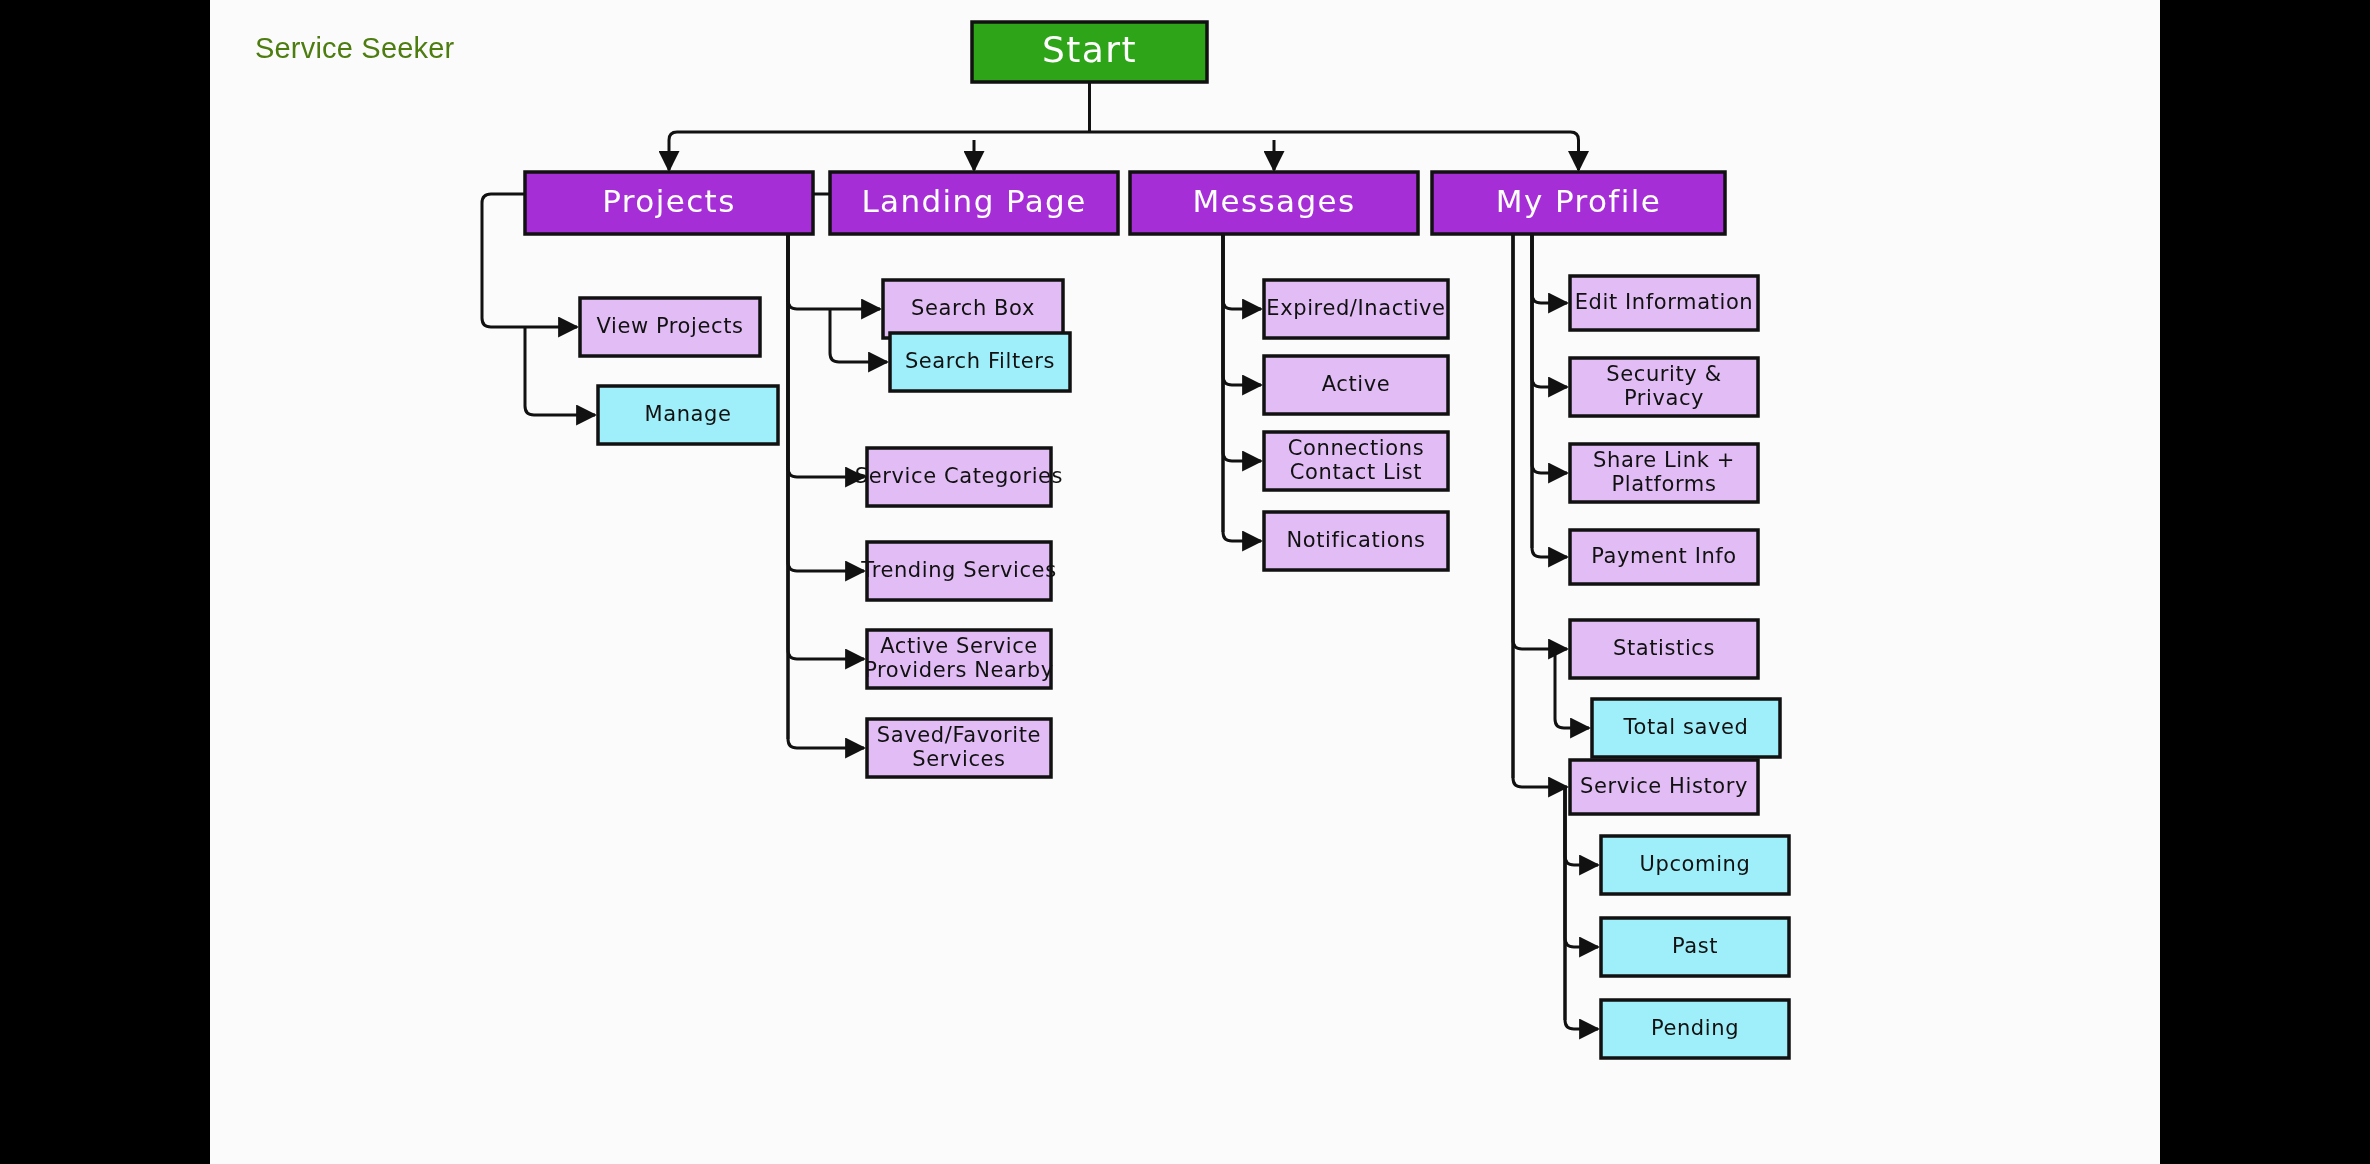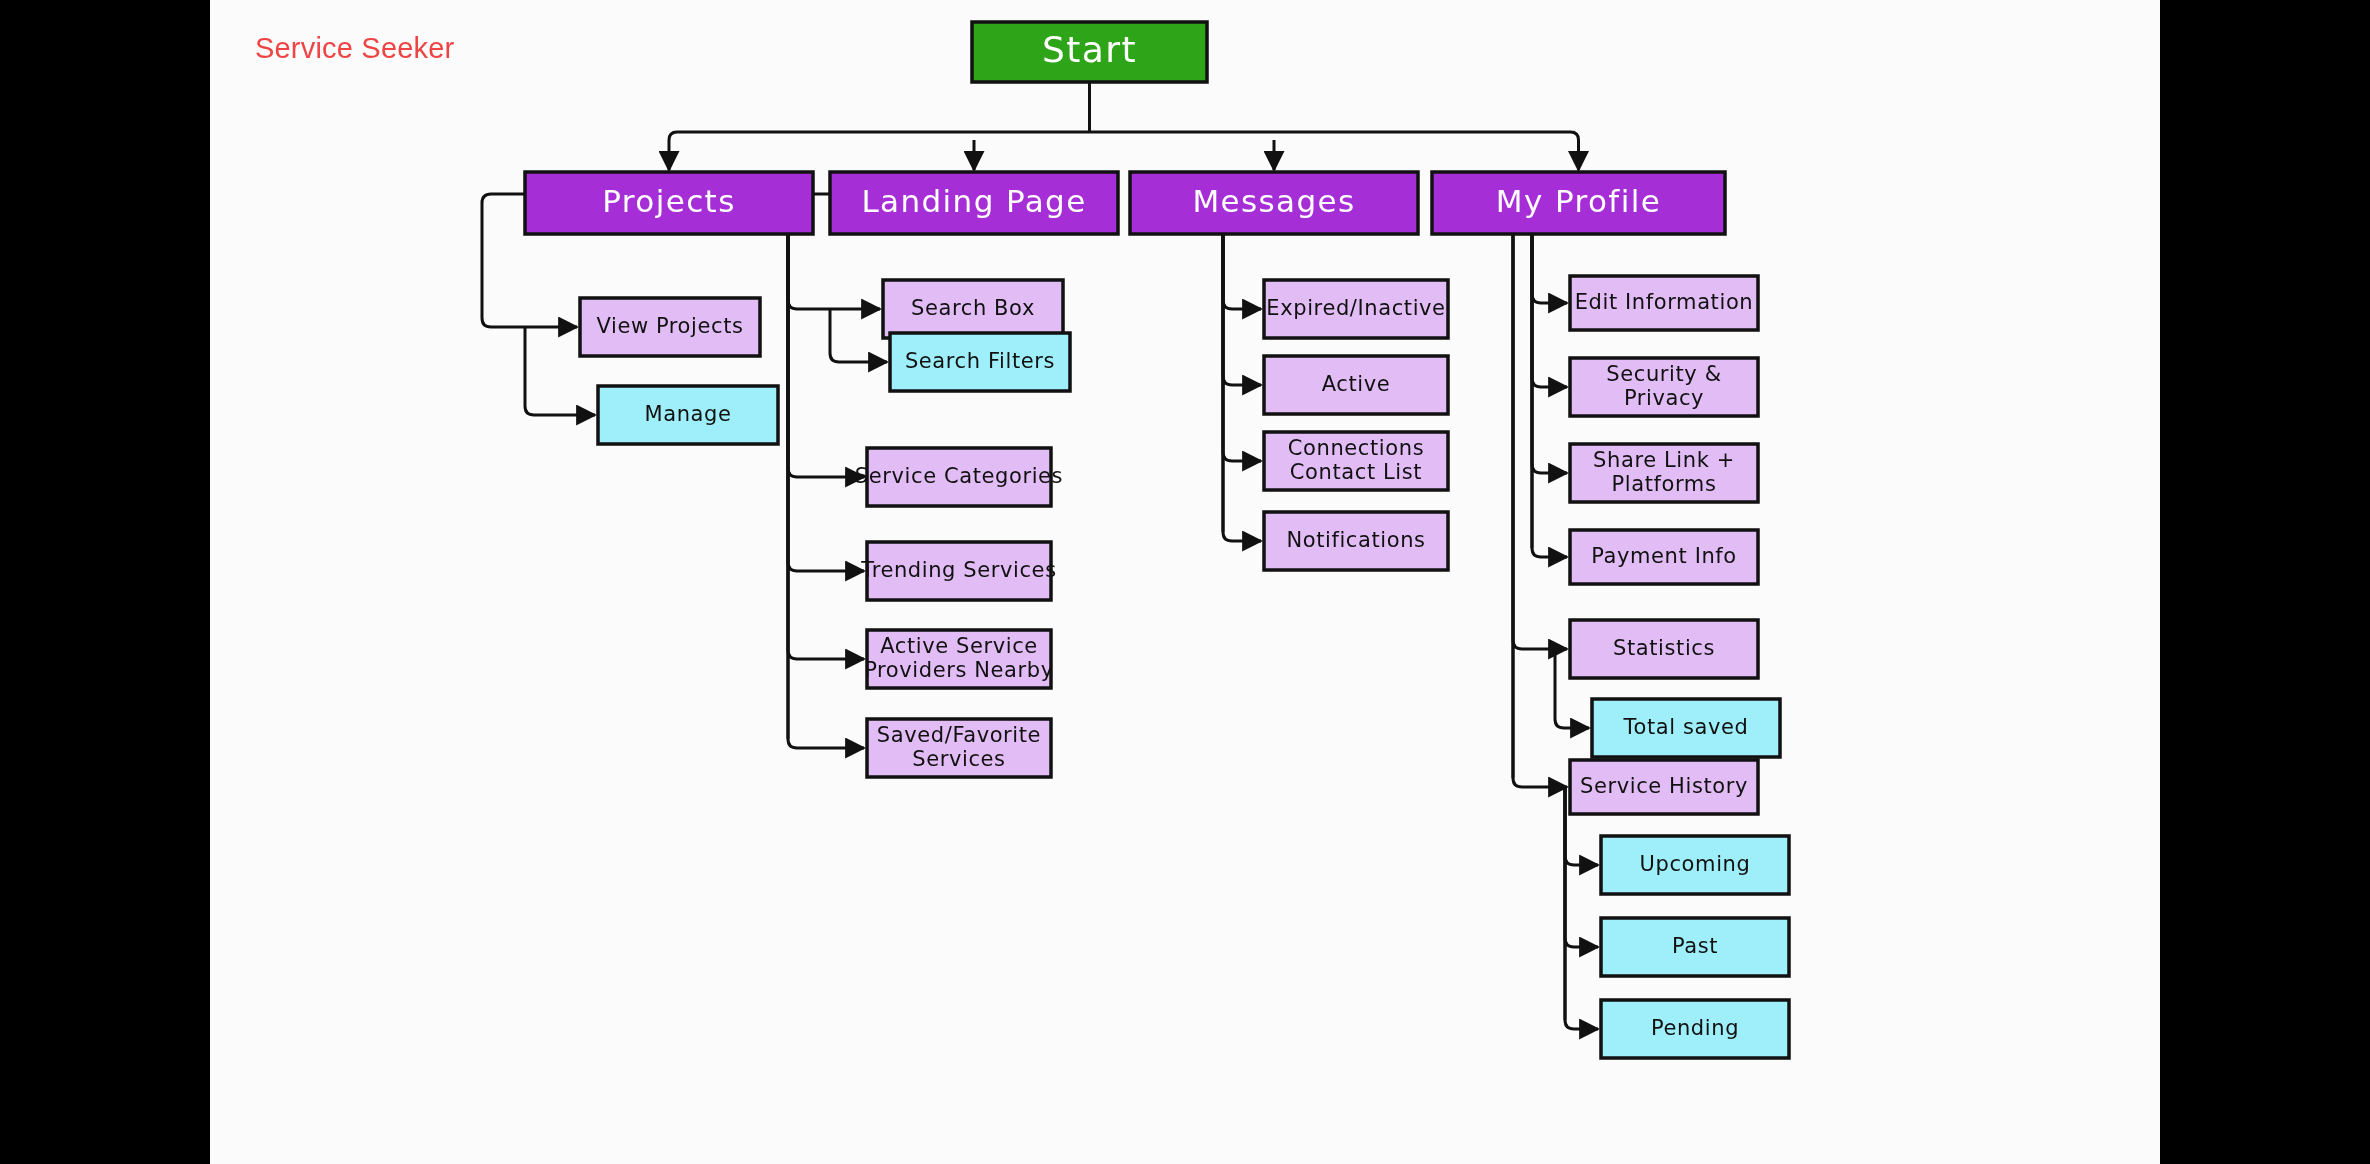--- a/index.html
+++ b/index.html
@@ -21,21 +21,21 @@
     width: 1950px;
     height: 1164px;
     background: #fbfbfc;
   }
   #title {
     position: absolute;
     left: 45px;
     top: 32px;
     font-family: "Liberation Sans", sans-serif;
     font-size: 29px;
-    color: #ef4444;
+    color: #4d7c0f;
     letter-spacing: 0.2px;
     white-space: nowrap;
   }
   #chart-svg {
     position: absolute;
     left: 0;
     top: 0;
     width: 1950px;
     height: 1164px;
   }

